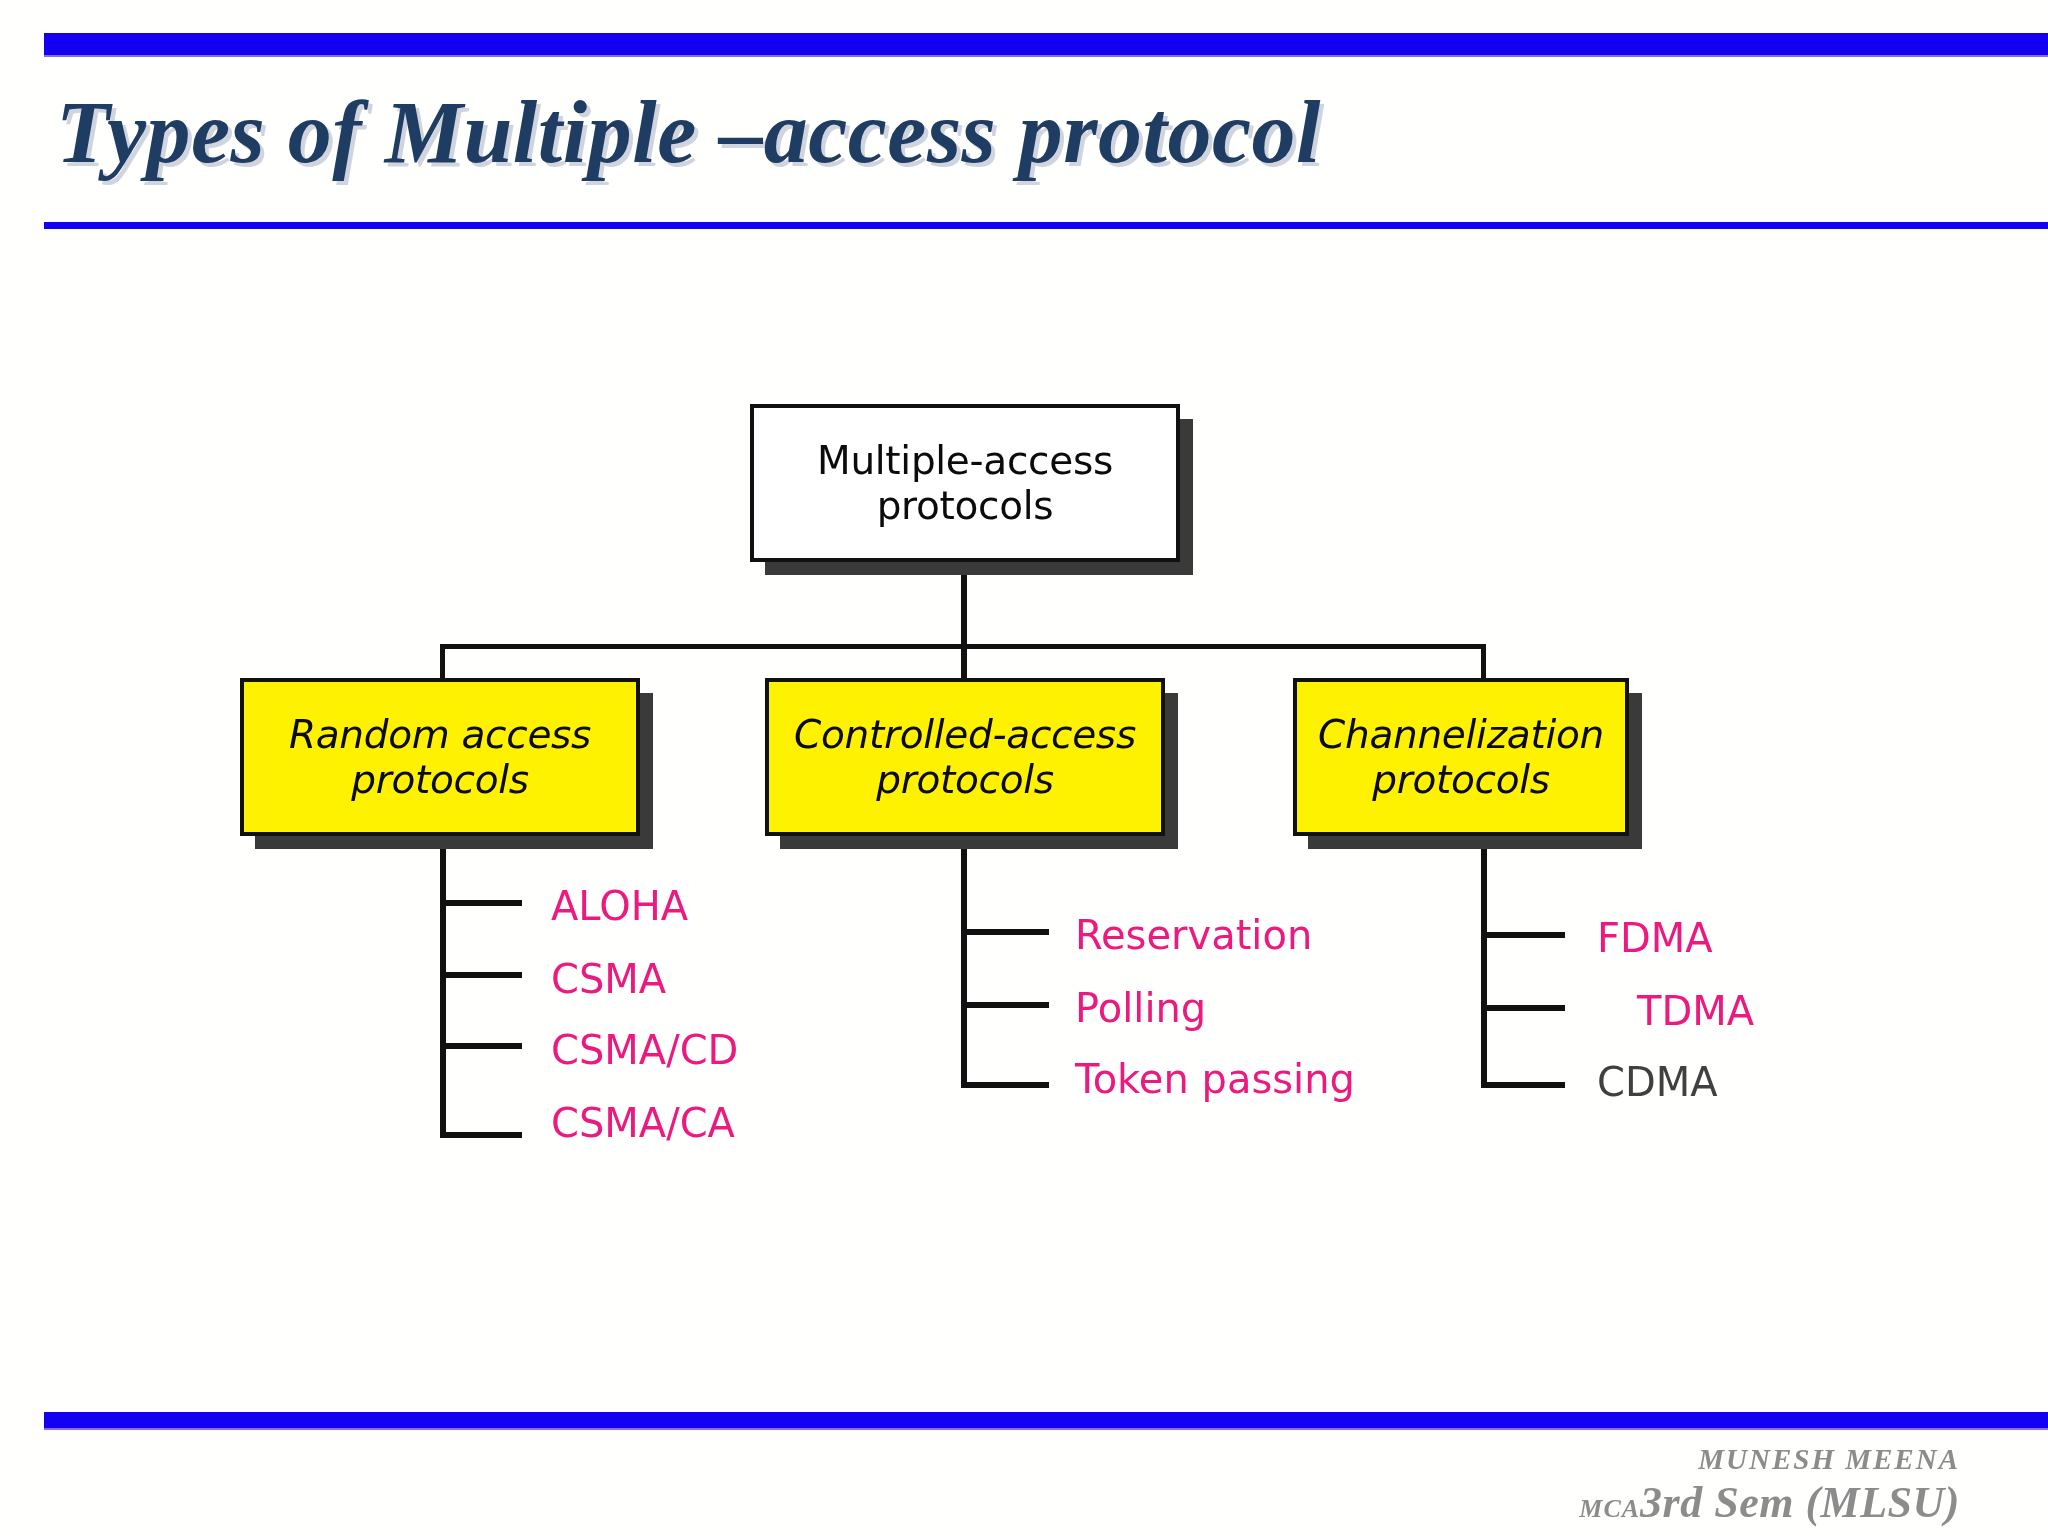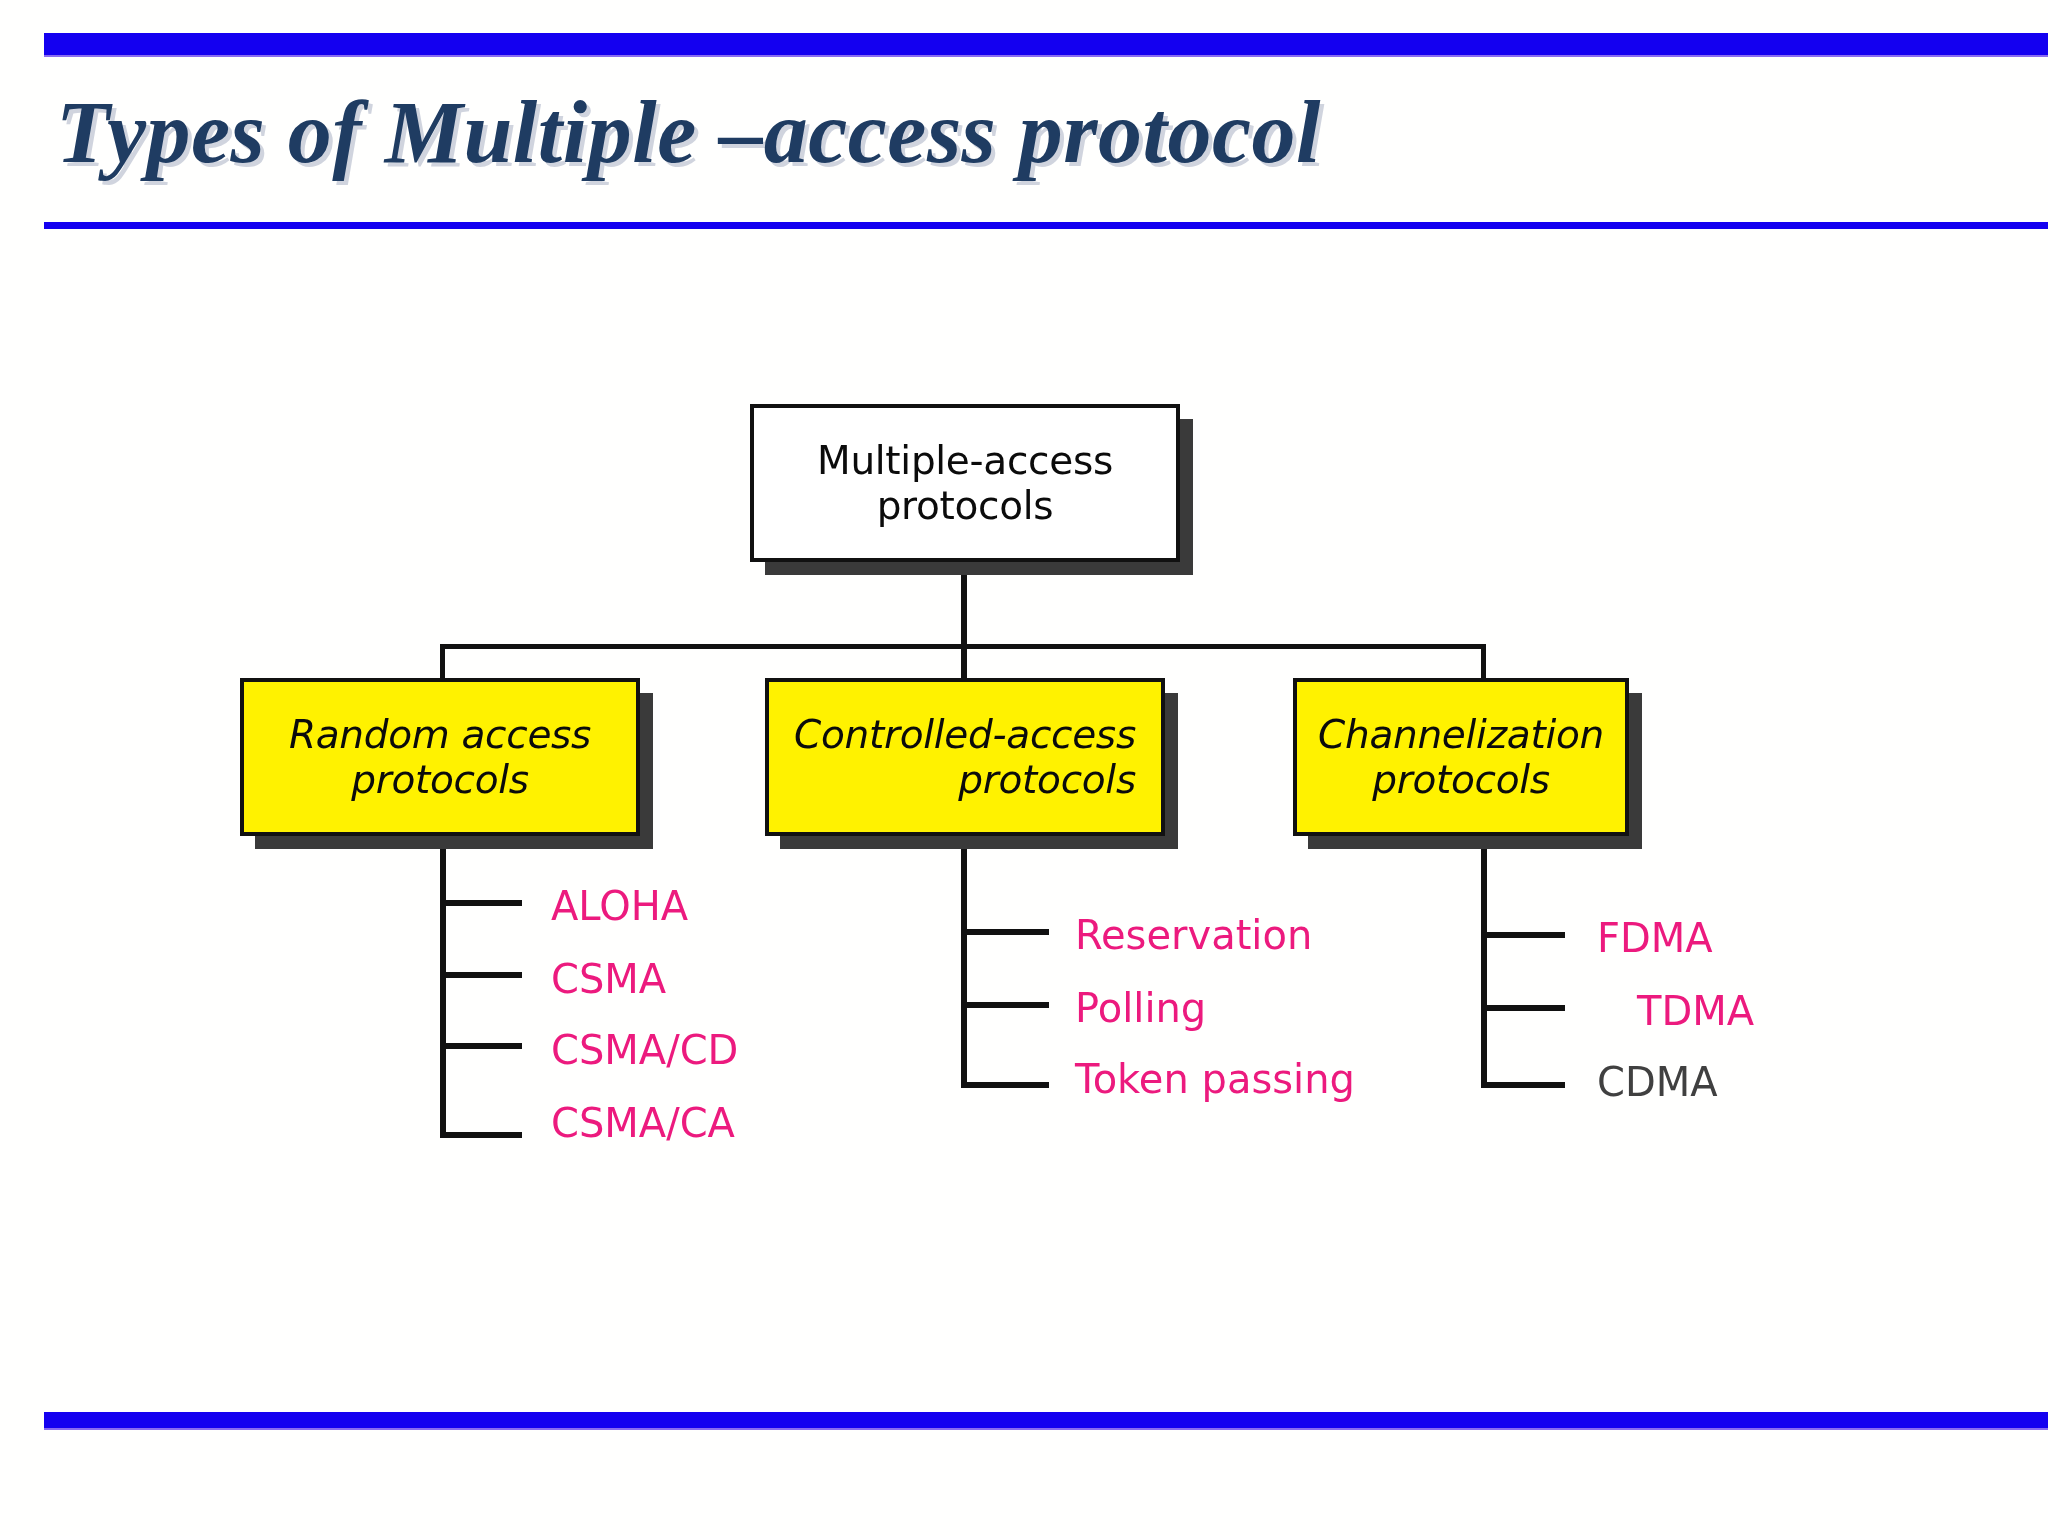--- a/index.html
+++ b/index.html
@@ -127,21 +127,21 @@
     color: #0b0b0b;
     letter-spacing: -0.3px;
     box-shadow: 14px 14px 0 -1px #3a3a3a;
     z-index: 3;
   }
   .node.root  { background: #ffffff; }
   .node.level2 { background: #FFF200; font-style: italic; }
 
   .node-root   { left: 750px;  top: 404px; width: 430px; height: 158px; }
   .node-left   { left: 240px;  top: 678px; width: 400px; height: 158px; }
-  .node-mid    { left: 765px;  top: 678px; width: 400px; height: 158px; text-align: right; }
+  .node-mid    { left: 765px;  top: 678px; width: 400px; height: 158px; }
   .node-right  { left: 1293px; top: 678px; width: 336px; height: 158px; }
 
   .line {
     position: absolute;
     background: #111111;
     z-index: 1;
   }
 
   .leaf-label {
     position: absolute;
@@ -228,14 +228,18 @@
       <div>
         <span>Channelization</span><br>
         <span>protocols</span>
       </div>
     </div>
 
   </div>
 
   <div class="bottom-bar" style="background: rgb(20, 0, 240);"></div>
 
+  <div class="footer">
+    <span class="footer-line1">MUNESH   MEENA</span>
+    <span class="footer-line2"><span class="footer-mca">MCA</span><span class="footer-sem">3rd Sem (MLSU)</span></span>
+  </div>
 
 </div>
 
 </body></html>

